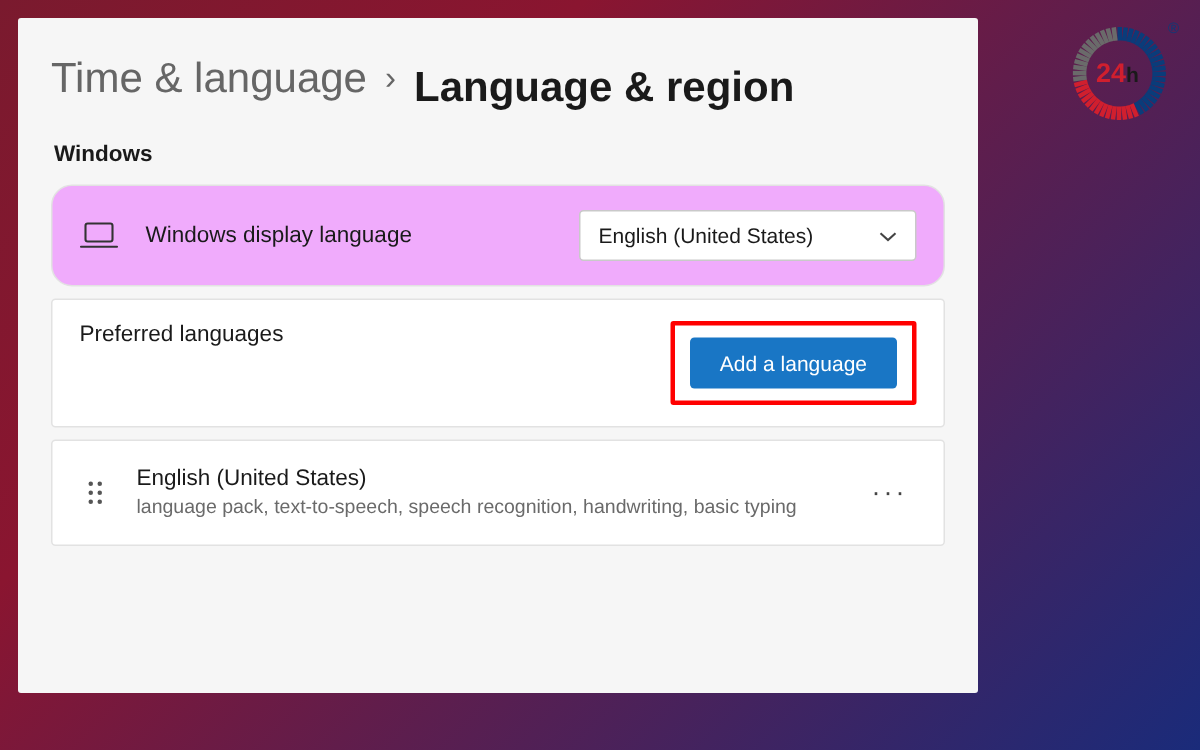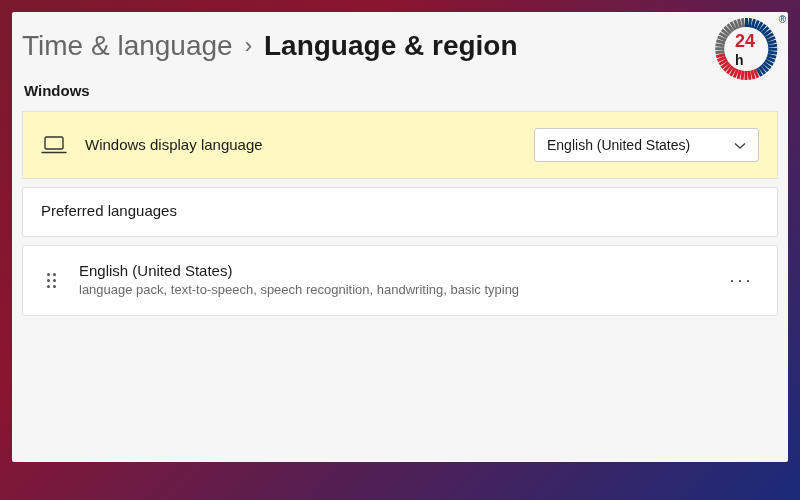--- a/index.html
+++ b/index.html
@@ -12,57 +12,58 @@
       width: 800px;
       height: 500px;
       background: linear-gradient(135deg, #7a1a2e 0%, #8a1530 30%, #1a2b7a 100%);
       position: relative;
       overflow: hidden;
     }
     .panel {
       position: absolute;
       left: 12px;
       top: 12px;
-      width: 776px;
+      width: 640px;
       height: 450px;
       background: #f6f6f6;
       border-radius: 2px;
-      padding: 18px 10px;
+      padding: 18px 22px;
     }
     .breadcrumb {
       display: flex;
       align-items: center;
       gap: 12px;
       margin-bottom: 20px;
     }
     .breadcrumb-item {
       font-size: 28px;
       font-weight: 400;
       color: #666;
     }
     .breadcrumb-sep {
       font-size: 22px;
       color: #666;
     }
     .breadcrumb-current {
       font-size: 28px;
       font-weight: 600;
       color: #1a1a1a;
+      margin-top: 12px;
     }
     .section-title {
       font-size: 15px;
       font-weight: 600;
       color: #1a1a1a;
       margin-bottom: 12px;
       margin-left: 2px;
     }
     .row {
-      background: #fef9c3;
+      background: #f0abfc;
       border: 1px solid #e2e2e2;
-      border-radius: 0;
+      border-radius: 14px;
       padding: 16px 18px;
       margin-bottom: 8px;
       display: flex;
       align-items: center;
       gap: 18px;
     }
     .row-icon {
       width: 26px;
       height: 26px;
       flex-shrink: 0;
@@ -184,21 +185,20 @@
     }
     .logo-text {
       position: absolute;
       top: 50%;
       left: 50%;
       transform: translate(-50%, -50%);
       font-weight: 700;
       font-size: 18px;
       display: flex;
       align-items: baseline;
-      flex-direction: column;
     }
     .logo-24 {
       color: #d01f2e;
     }
     .logo-h {
       color: #1a1a1a;
       font-size: 14px;
     }
     .logo-r {
       position: absolute;
@@ -237,20 +237,23 @@
         <svg width="12" height="8" viewBox="0 0 12 8">
             <path d="M1 1.5 L6 6 L11 1.5" fill="none" stroke="#444" stroke-width="1.4"></path>
           </svg>
       </span>
     </div>
   </div>
 
   <div class="row-pref">
     <div class="row-text">
       <div class="row-title">Preferred languages</div>
+    </div>
+    <div class="highlight-box">
+      <button class="add-btn">Add a language</button>
     </div>
   </div>
 
   <div class="lang-row">
     <div class="drag-handle">
       <div class="drag-dots-row">
           <span class="drag-dot"></span>
           <span class="drag-dot"></span>
         </div>
       <div class="drag-dots-row">

